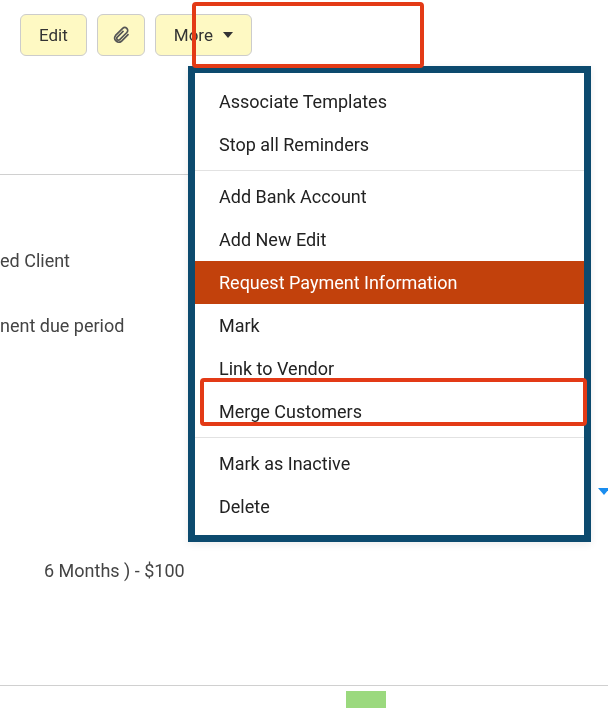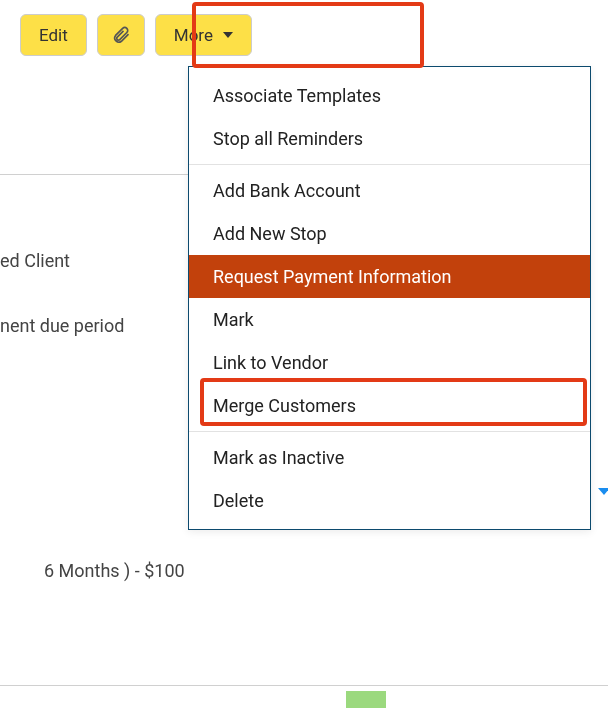--- a/index.html
+++ b/index.html
@@ -25,21 +25,21 @@
     gap: 10px;
   }
   .btn {
     display: inline-flex;
     align-items: center;
     justify-content: center;
     height: 42px;
     padding: 0 18px;
     border-radius: 6px;
     border: 1px solid #ccc;
-    background: #fde047;
+    background: #fef9c3;
     font-size: 17px;
     color: #333;
     white-space: nowrap;
     user-select: none;
   }
   .btn.icon-only { padding: 0; width: 48px; }
   .btn.primary {
     background: #e8633a;
     border-color: #e8633a;
     color: #fff;
@@ -84,21 +84,21 @@
   .hr1 { top: 174px; width: 188px; }
   .hr2 { top: 685px; width: 608px; }
 
   
   .menu {
     position: absolute;
     top: 66px;
     left: 188px;
     width: 403px;
     background: #fff;
-    border: 1px solid #0c4a6e;
+    border: 7px solid #0c4a6e;
     box-shadow: 0 2px 8px rgba(0,0,0,0.08);
     z-index: 2;
   }
   .menu-item {
     padding: 11px 24px;
     font-size: 18px;
     color: #222;
     white-space: nowrap;
     cursor: pointer;
   }
@@ -164,21 +164,21 @@
 <div class="bg-text t3">6 Months ) - $100</div>
 <div class="hr hr2"></div>
 <div class="blue-caret"></div>
 <div class="green-bar"></div>
 
 <div class="menu" id="menu">
     <div class="menu-item first">Associate Templates</div>
     <div class="menu-item">Stop all Reminders</div>
     <div class="menu-sep"></div>
     <div class="menu-item">Add Bank Account</div>
-    <div class="menu-item">Add New Stop</div>
+    <div class="menu-item">Add New Edit</div>
     <div class="menu-item selected">Request Payment Information</div>
     <div class="menu-item">Mark</div>
     <div class="menu-item">Link to Vendor</div>
     <div class="menu-item">Merge Customers</div>
     <div class="menu-sep"></div>
     <div class="menu-item">Mark as Inactive</div>
     <div class="menu-item last">Delete</div>
   </div>
 
 </body></html>

